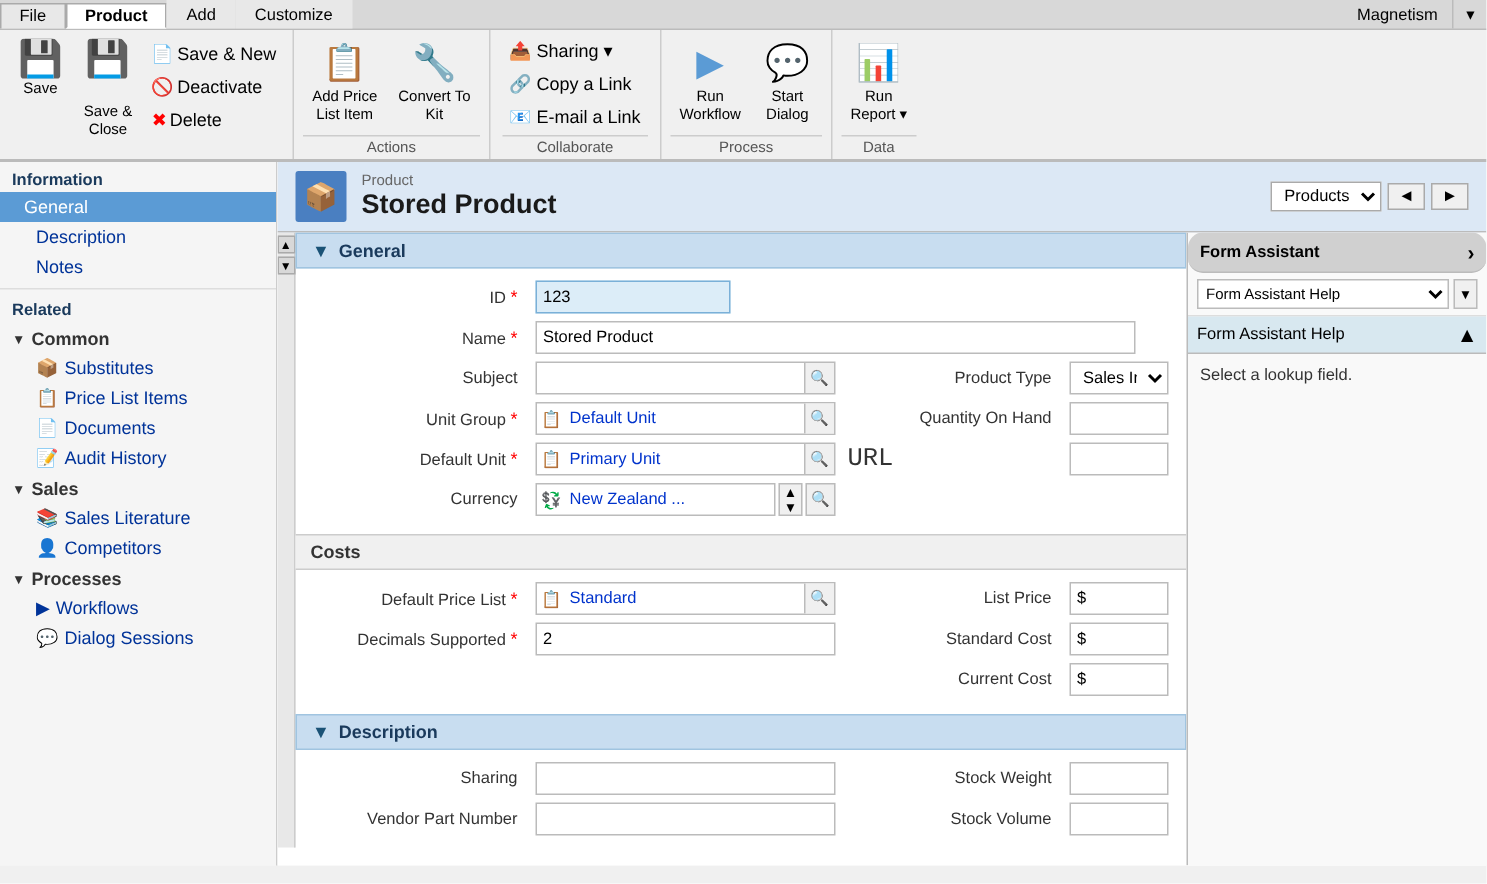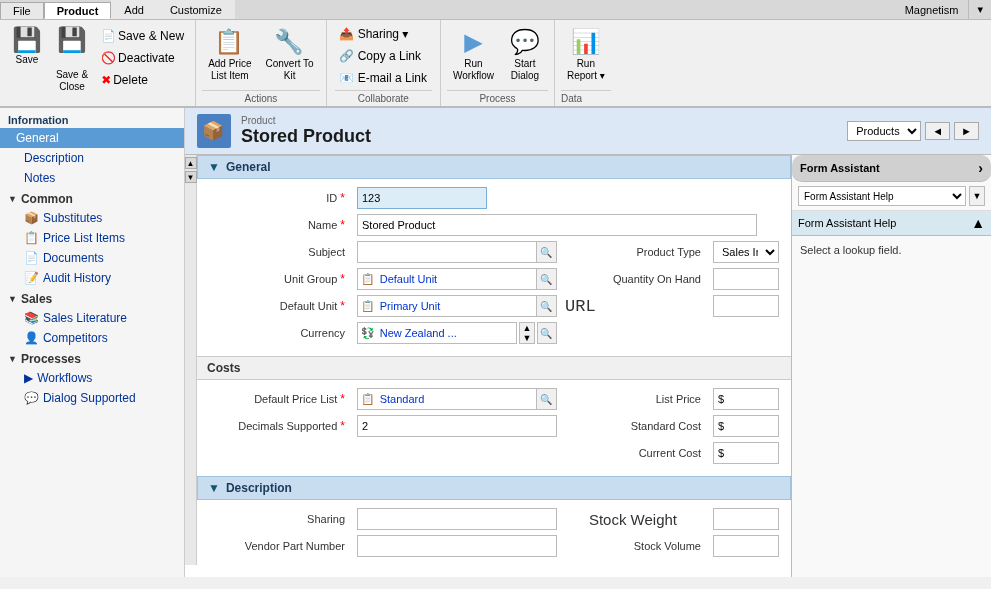--- a/index.html
+++ b/index.html
@@ -93,38 +93,39 @@
     <div style="text-align:center; font-size:10px; color:#555; border-top:1px solid #ccc; padding-top:2px; margin-top:2px;">Process</div>
   </div>
 
   <div style="display:flex; flex-direction:column; padding:4px 6px 2px;">
     <div style="display:flex; gap:2px; flex:1; align-items:flex-start;">
       <div style="display:flex; flex-direction:column; align-items:center; cursor:pointer; padding:3px 5px; border:1px solid transparent; border-radius:2px; min-width:46px;">
         <div style="font-size:24px;">📊</div>
         <div style="font-size:10px; text-align:center; line-height:1.2; margin-top:2px;">Run<br>Report ▾</div>
       </div>
     </div>
-    <div style="font-size:10px; color:#555; border-top:1px solid #ccc; padding-top:2px; margin-top:2px;">Data</div>
+    <div style="text-align:center; font-size:10px; color:#555; border-top:1px solid #ccc; padding-top:2px; margin-top:2px;">Data</div>
   </div>
 </div>
 
 <div style="display:flex; height:469px; background:#f5f5f5;">
 
   <div style="width:185px; background:#f5f5f5; border-right:1px solid #ccc; overflow-y:auto;">
     <div style="padding:6px 8px 2px; font-weight:bold; color:#1a3a5c; font-size:11px;">Information</div>
     <div style="padding:3px 8px 3px 16px; cursor:pointer; font-size:11px; background:#5b9bd5; color:white; display:flex; align-items:center;">
       <span>General</span>
     </div>
     <div style="padding:3px 8px 3px 24px; cursor:pointer; font-size:11px; color:#003399; display:flex; align-items:center;">
       <span>Description</span>
     </div>
     <div style="padding:3px 8px 3px 24px; cursor:pointer; font-size:11px; color:#003399; display:flex; align-items:center;">
       <span>Notes</span>
     </div>
 
+    <div style="padding:8px 8px 2px; font-weight:bold; color:#1a3a5c; font-size:11px; border-top:1px solid #ddd; margin-top:4px;">Related</div>
 
     <div style="padding:4px 8px 2px; font-weight:bold; color:#333; font-size:11px; display:flex; align-items:center; gap:4px;">
       <span style="font-size:9px;">▼</span>
       <span>Common</span>
     </div>
     <div style="padding:3px 8px 3px 24px; cursor:pointer; font-size:11px; color:#003399; display:flex; align-items:center; gap:4px;">
       <span>📦</span>
       <span>Substitutes</span>
     </div>
     <div style="padding:3px 8px 3px 24px; cursor:pointer; font-size:11px; color:#003399; display:flex; align-items:center; gap:4px;">
@@ -156,21 +157,21 @@
     <div style="padding:4px 8px 2px; font-weight:bold; color:#333; font-size:11px; display:flex; align-items:center; gap:4px;">
       <span style="font-size:9px;">▼</span>
       <span>Processes</span>
     </div>
     <div style="padding:3px 8px 3px 24px; cursor:pointer; font-size:11px; color:#003399; display:flex; align-items:center; gap:4px;">
       <span>▶</span>
       <span>Workflows</span>
     </div>
     <div style="padding:3px 8px 3px 24px; cursor:pointer; font-size:11px; color:#003399; display:flex; align-items:center; gap:4px;">
       <span>💬</span>
-      <span>Dialog Supported</span>
+      <span>Dialog Sessions</span>
     </div>
   </div>
 
   <div style="flex:1; display:flex; flex-direction:column; background:white; overflow:hidden;">
 
     <div style="background:#dce8f5; border-bottom:1px solid #bbb; padding:6px 12px; display:flex; align-items:center; justify-content:space-between;">
       <div style="display:flex; align-items:center; gap:10px;">
         <div style="width:34px; height:34px; background:#4a7fc1; display:flex; align-items:center; justify-content:center; color:white; font-size:18px; border-radius:2px;">📦</div>
         <div>
           <div style="font-size:10px; color:#666;">Product</div>
@@ -293,21 +294,21 @@
             <div style="background:#c8ddf0; border:1px solid #a0c4e0; padding:4px 10px; display:flex; align-items:center; gap:6px; cursor:pointer; margin-top:4px;">
               <span style="color:#1a5276; font-size:12px;">▼</span>
               <span style="font-weight:bold; color:#1a3a5c; font-size:12px;">Description</span>
             </div>
 
             <div style="padding:8px 12px;">
               <div style="display:grid; grid-template-columns:140px 200px 140px 1fr; gap:5px 8px; align-items:center;">
 
                 <div style="font-size:11px; color:#333; text-align:right; padding-right:4px;">Sharing</div>
                 <input type="text" style="border: 1px solid rgb(187, 187, 187); padding: 2px 4px; font-size: 11px; background: white; height: 22px; width: 100%;">
-                <div style="font-size:15px; color:#333; text-align:center; padding-right:4px;">Stock Weight</div>
+                <div style="font-size:11px; color:#333; text-align:right; padding-right:4px;">Stock Weight</div>
                 <input type="text" style="border: 1px solid rgb(187, 187, 187); padding: 2px 4px; font-size: 11px; background: white; height: 22px; width: 100%;">
 
                 <div style="font-size:11px; color:#333; text-align:right; padding-right:4px;">Vendor Part Number</div>
                 <input type="text" style="border: 1px solid rgb(187, 187, 187); padding: 2px 4px; font-size: 11px; background: white; height: 22px; width: 100%;">
                 <div style="font-size:11px; color:#333; text-align:right; padding-right:4px;">Stock Volume</div>
                 <input type="text" style="border: 1px solid rgb(187, 187, 187); padding: 2px 4px; font-size: 11px; background: white; height: 22px; width: 100%;">
               </div>
             </div>
 
           </div>

